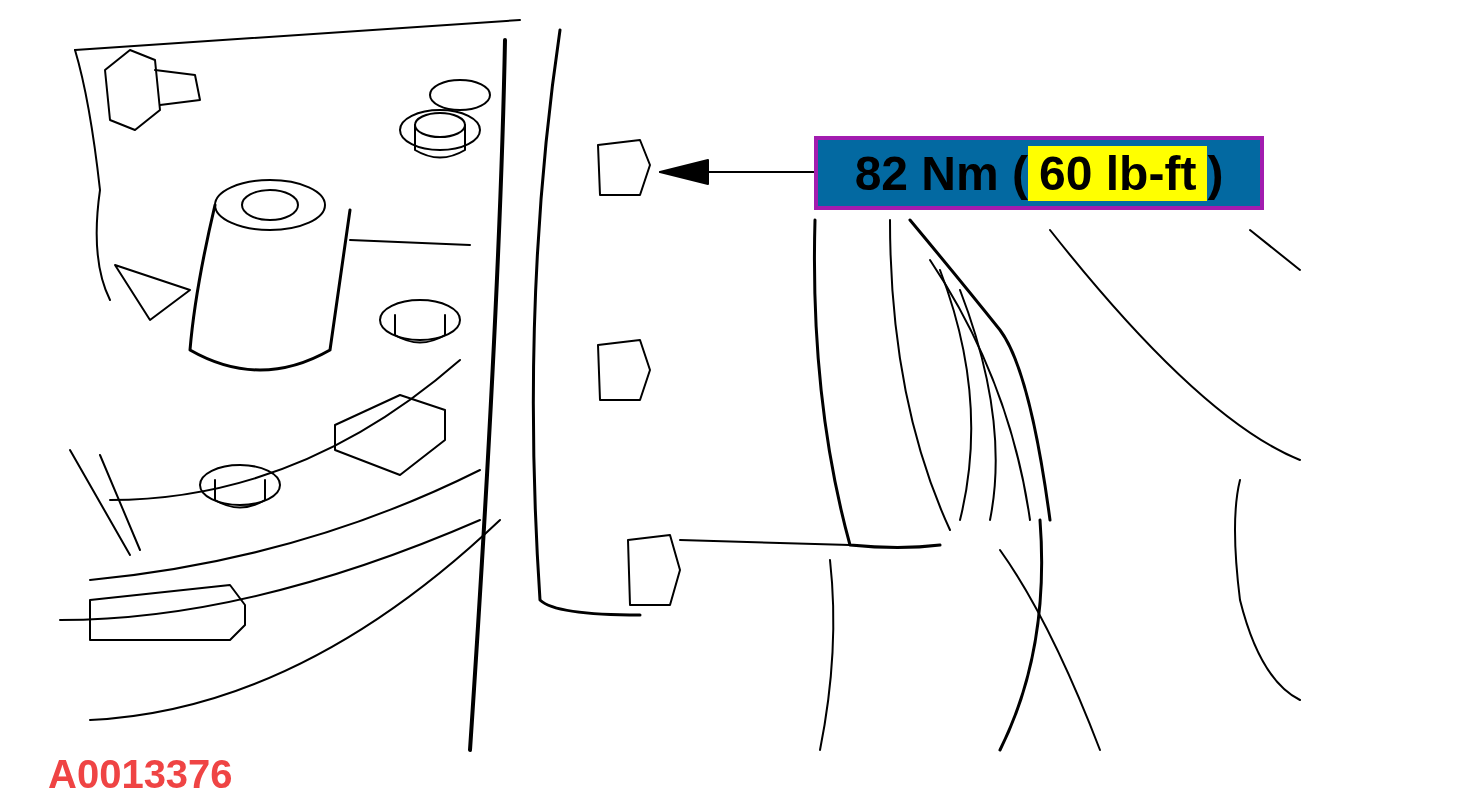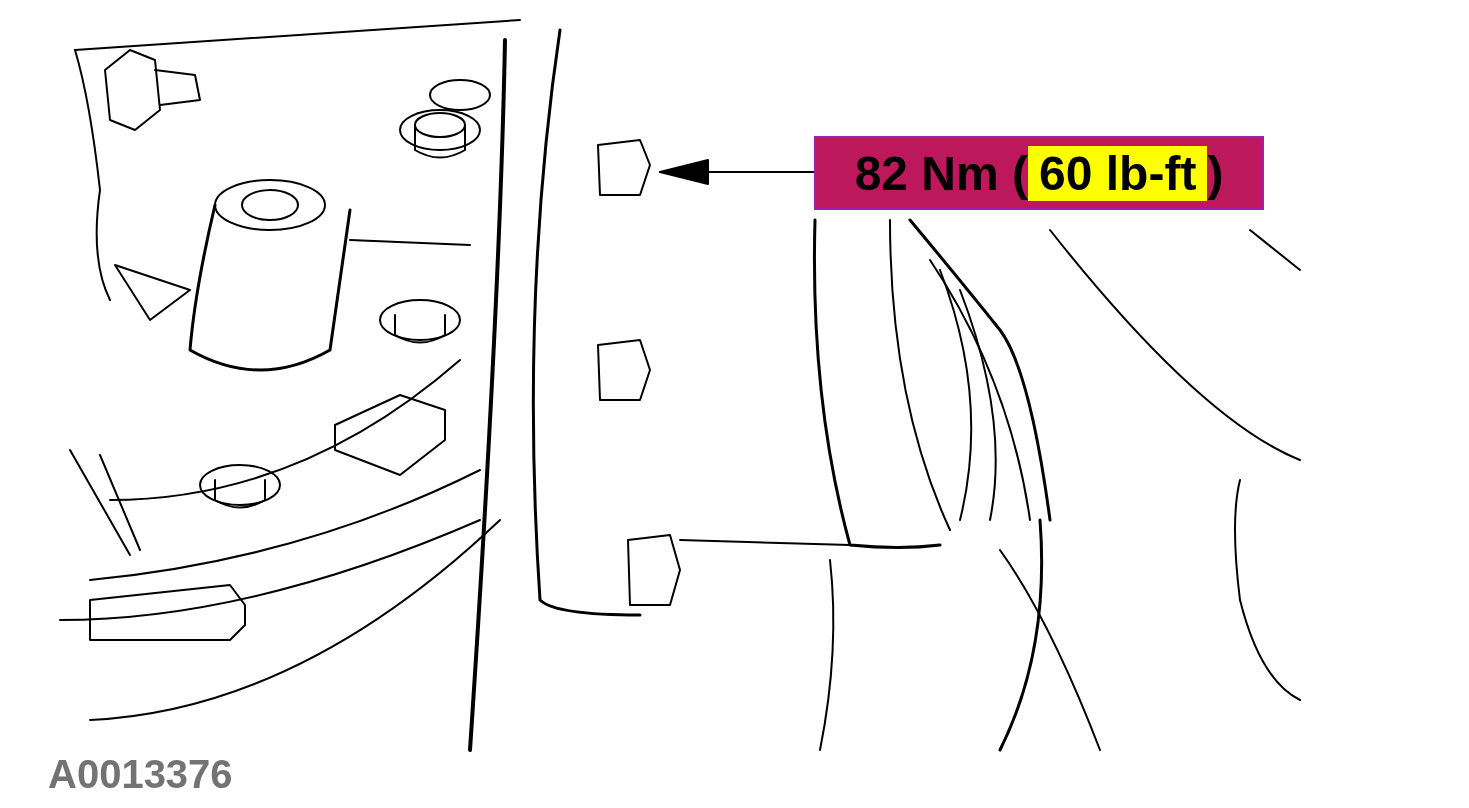--- a/index.html
+++ b/index.html
@@ -1,25 +1,25 @@
 <!DOCTYPE html>
 <html><head>
 <meta charset="utf-8">
 <style>
   html, body { margin:0; padding:0; background:#ffffff; }
   body { width:1469px; height:808px; position:relative; overflow:hidden; font-family:"Liberation Sans", sans-serif; }
   #drawing { position:absolute; left:0; top:0; }
   .callout {
     position:absolute; left:814px; top:136px; width:450px; height:74px;
-    border:2px solid #a21caf; box-sizing:border-box; background:#be185d;
+    border:4px solid #a21caf; box-sizing:border-box; background:#0369a1;
     display:flex; align-items:center; justify-content:center;
     font-size:48px; font-weight:bold; color:#000; letter-spacing:0px;
   }
   .hl { background:#ffff00; padding:0 11px; }
-  .figid { position:absolute; left:48px; top:752px; font-size:40px; font-weight:bold; color:#737373; }
+  .figid { position:absolute; left:48px; top:752px; font-size:40px; font-weight:bold; color:#ef4444; }
 </style>
 </head>
 <body>
 
 <svg id="drawing" width="1469" height="808" viewBox="0 0 1469 808" fill="none" stroke="#000" stroke-width="2" stroke-linecap="round" stroke-linejoin="round">
 
   <path d="M75 50 L520 20"></path>
   <path d="M75 50 Q90 100 100 190 Q90 260 110 300"></path>
   <path d="M505 40 Q500 300 470 750" stroke-width="4"></path>
   <path d="M560 30 Q520 300 540 600 Q555 615 640 615" stroke-width="3"></path>

